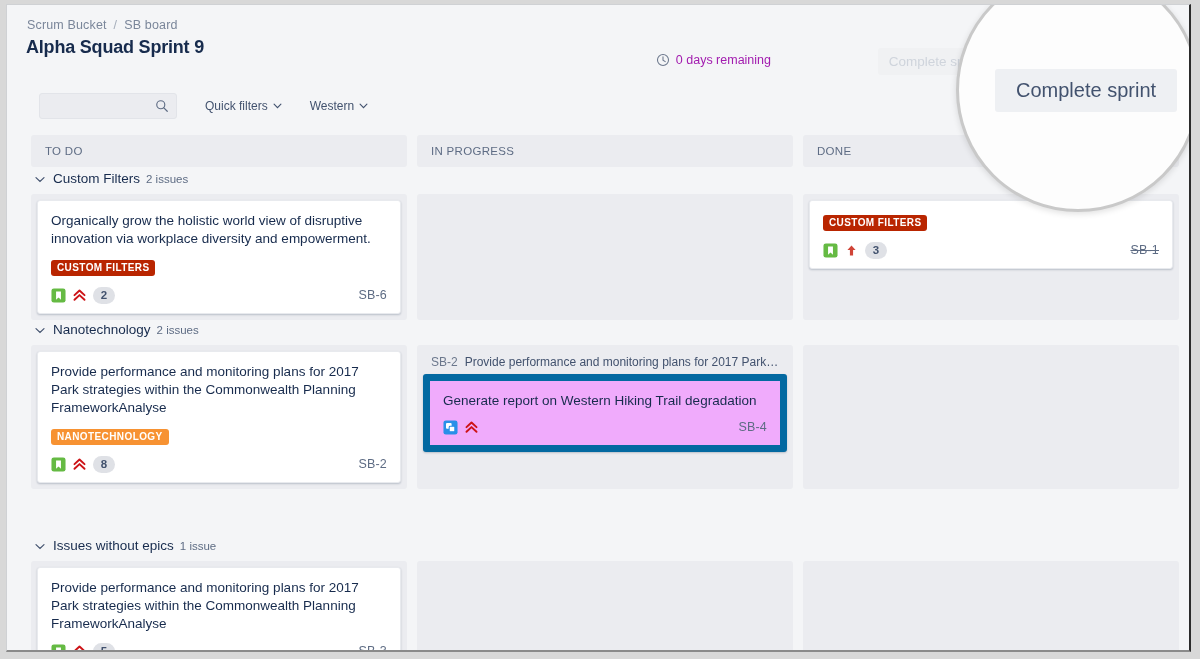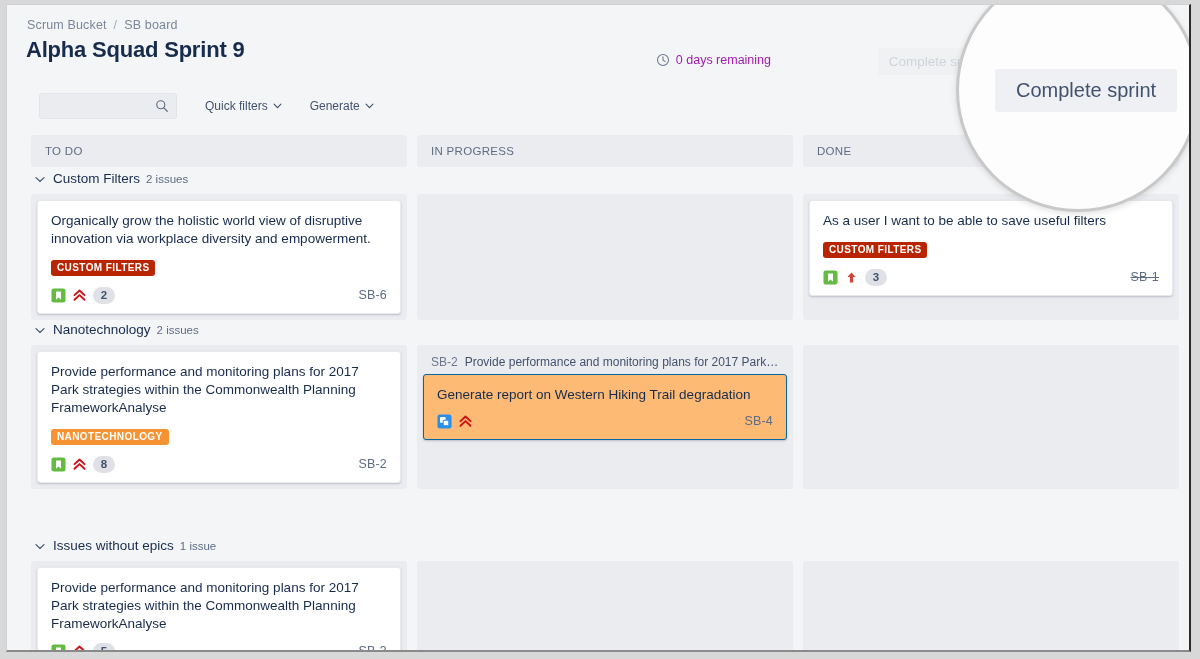--- a/index.html
+++ b/index.html
@@ -36,21 +36,21 @@
   
   .breadcrumb {
     position: absolute; left: 20px; top: 13px;
     font-size: 12.5px; color: #7a869a; letter-spacing: .15px;
   }
   .breadcrumb .crumb { color: #7a869a; }
   .breadcrumb .sep { margin: 0 7px; color: #a5adba; }
 
   .page-title {
     position: absolute; left: 19px; top: 32px;
-    font-size: 22px; font-weight: bold; color: #172b4d;
+    font-size: 18px; font-weight: bold; color: #172b4d;
     letter-spacing: -.2px;
   }
 
   .sprint-meta {
     position: absolute; right: 300px; top: 48px;
     display: flex; align-items: center; gap: 6px;
     font-size: 12.5px; color: #a21caf; white-space: nowrap;
   }
   .clock-icon { display: block; width: 14px; height: 14px; }
 
@@ -153,21 +153,21 @@
   .subtask-wrap { }
   .parent-head {
     display: flex; align-items: center; gap: 7px;
     padding: 4px 6px 5px 8px;
     font-size: 12px; color: #5e6c84;
     white-space: nowrap; overflow: hidden;
   }
   .parent-key { color: #6b778c; }
   .parent-text { overflow: hidden; text-overflow: ellipsis; color: #42526e; }
   .subtask-card {
-    background: #fdba74; border: 1px solid #0369a1; border-radius: 3px;
+    background: #f0abfc; border: 7px solid #0369a1; border-radius: 3px;
     box-shadow: 0 1px 2px rgba(9,30,66,.22);
     padding: 11px 13px 9px 13px;
   }
 
   
   #magnifier {
     position: absolute;
     left: 956px; top: -32px;
     width: 244px; height: 244px;
     border-radius: 50%;
@@ -220,21 +220,21 @@
             <path d="M10.1 10.1 L14 14" stroke="#5e6c84" stroke-width="1.4" stroke-linecap="round"></path>
           </svg>
         </div>
         <div class="fdrop">
           <span>Quick filters</span>
           <svg class="caret" viewBox="0 0 10 7">
               <path d="M1 1.4 L5 5.4 L9 1.4" fill="none" stroke="#42526e" stroke-width="1.3" stroke-linecap="round"></path>
             </svg>
         </div>
         <div class="fdrop">
-          <span>Generate</span>
+          <span>Western</span>
           <svg class="caret" viewBox="0 0 10 7">
               <path d="M1 1.4 L5 5.4 L9 1.4" fill="none" stroke="#42526e" stroke-width="1.3" stroke-linecap="round"></path>
             </svg>
         </div>
       </div>
 
       <div class="col-headers" id="col-headers">
           <div class="col-head">
             <span>TO DO</span>
           </div>
@@ -265,21 +265,21 @@
                     <svg class="prio-icon" viewBox="0 0 14 14">
                       <path d="M1.6 6.6 L7 1.6 L12.4 6.6" fill="none" stroke="#cd1317" stroke-width="2.1" stroke-linecap="round" stroke-linejoin="round"></path>
                       <path d="M1.6 11.6 L7 6.6 L12.4 11.6" fill="none" stroke="#cd1317" stroke-width="2.1" stroke-linecap="round" stroke-linejoin="round"></path>
                     </svg>
                     <span class="points">2</span>
                     <span class="card-key">SB-6</span>
                   </div></div>
               </div>
               <div class="col-cell" style="min-height:118px"></div>
               <div class="col-cell" style="min-height:118px">
-                <div class="card"><div class="card-title">As a user I want to be able to save useful filters</div><div class="epic-tag" style="background:#b92500">CUSTOM FILTERS</div><div class="card-foot">
+                <div class="card"><div class="epic-tag" style="background:#b92500">CUSTOM FILTERS</div><div class="card-foot">
                     <svg class="type-icon" viewBox="0 0 16 16">
                       <rect x="0.5" y="0.5" width="15" height="15" rx="2.5" fill="#65ba43"></rect>
                       <path d="M5.4 3.6 h5.2 v8.8 l-2.6 -2.3 -2.6 2.3 z" fill="#fff"></path>
                     </svg>
                     <svg class="prio-icon" viewBox="0 0 14 14">
                       <path d="M7 1.6 L11.4 6.4 H8.7 V12.4 H5.3 V6.4 H2.6 Z" fill="#d04437"></path>
                     </svg>
                     <span class="points">3</span>
                     <span class="card-key done">SB-1</span>
                   </div></div>

